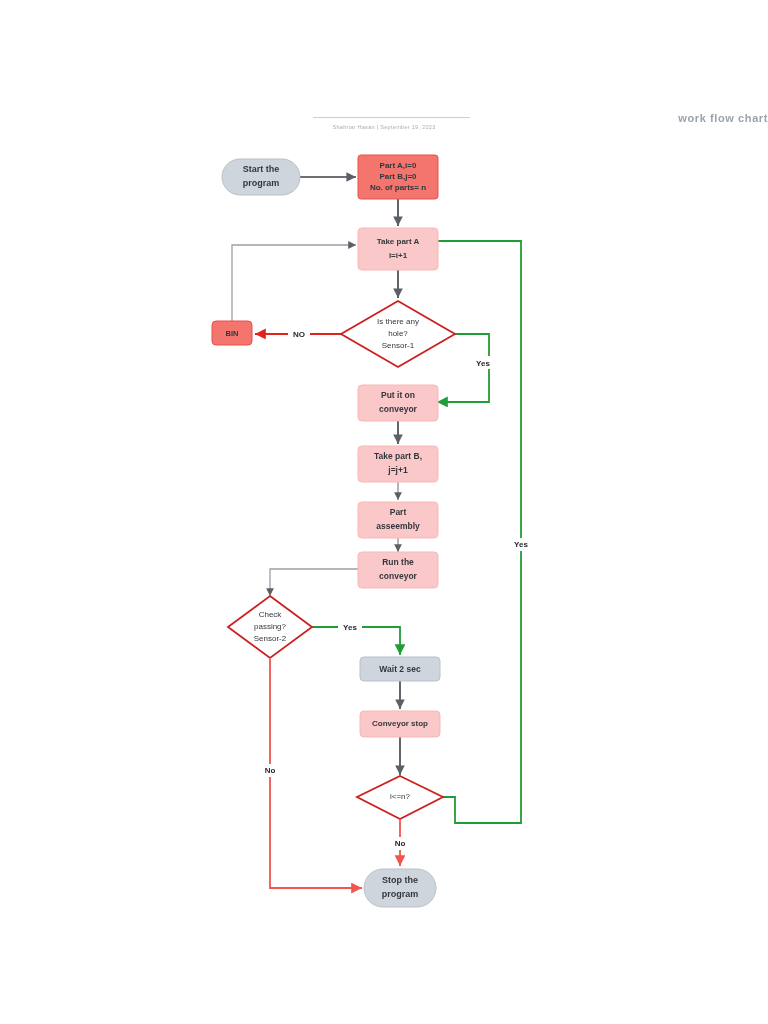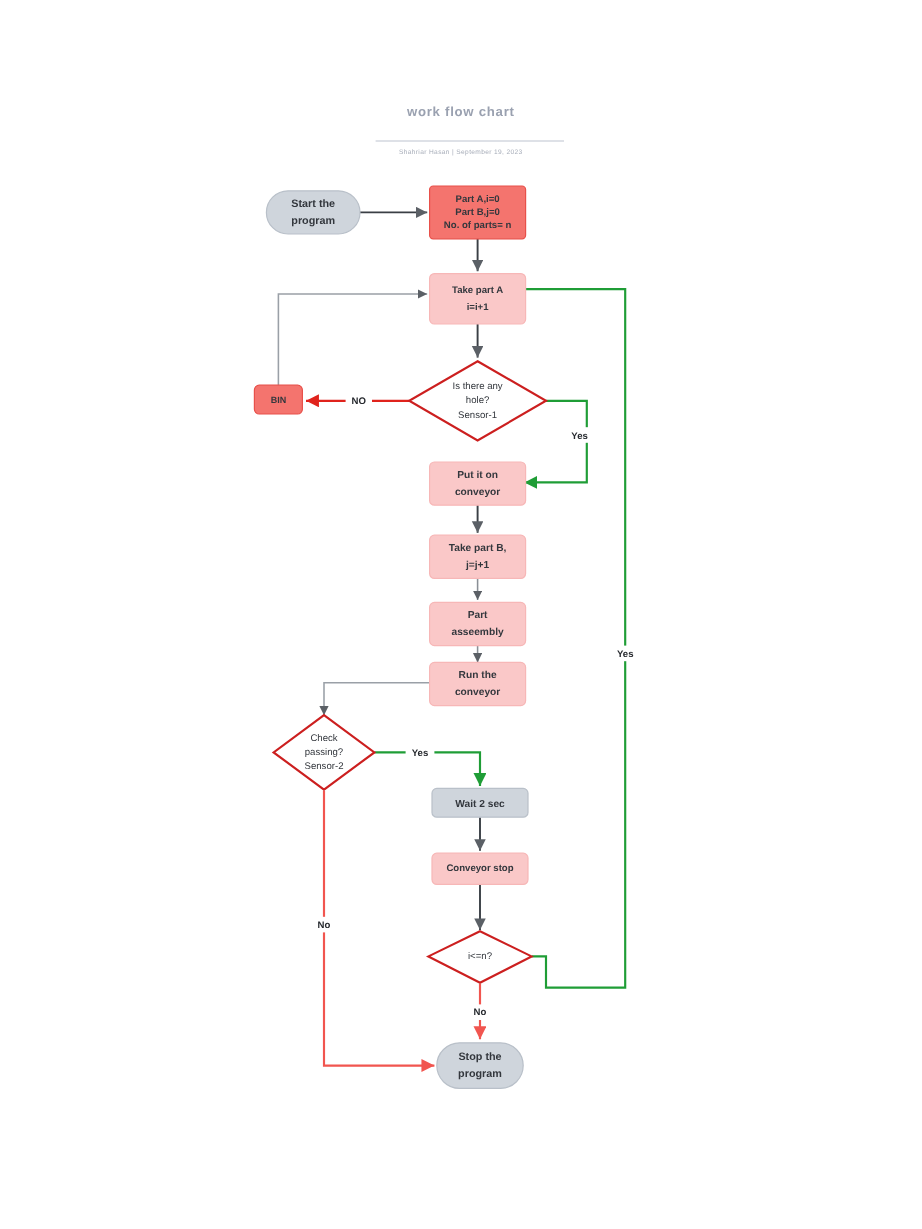--- a/index.html
+++ b/index.html
@@ -21,25 +21,26 @@
     height: 1024px;
   }
   .hdr {
     position: absolute;
     left: 0;
     width: 768px;
     text-align: center;
     pointer-events: none;
   }
   #doc-title {
-    top: 88px;
+    top: 112px;
     font-size: 11px;
     font-weight: bold;
     letter-spacing: 0.6px;
     color: #9aa1b0;
+    text-align: right;
   }
   #title-rule {
     position: absolute;
     left: 313px;
     top: 117px;
     width: 157px;
     height: 1px;
     background: #c9ced8;
   }
   #doc-byline {

